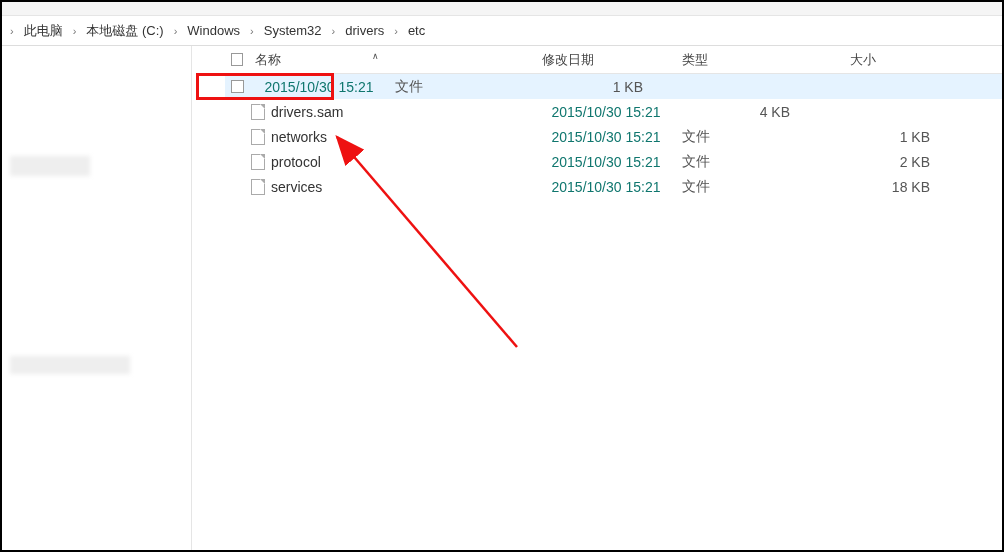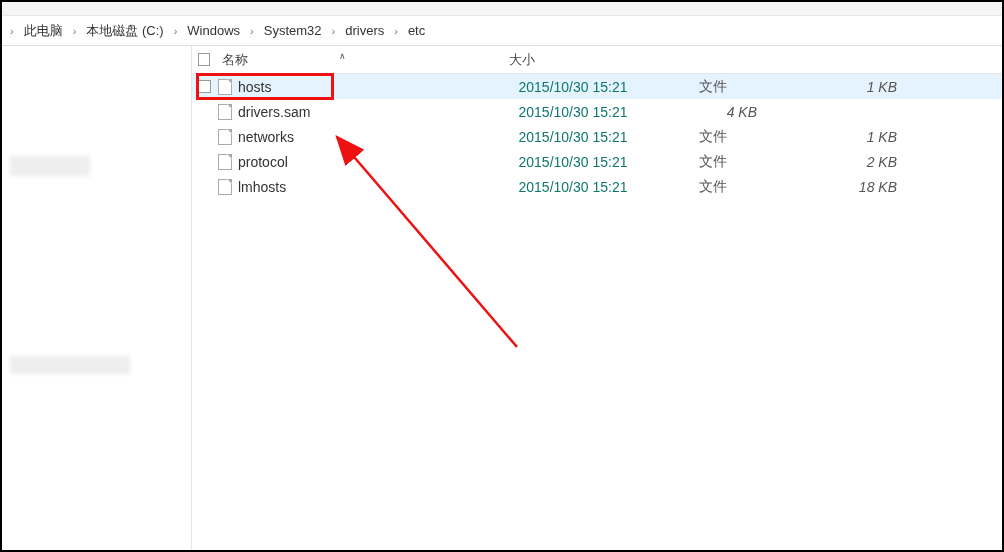--- a/index.html
+++ b/index.html
@@ -35,20 +35,21 @@
       font-size: 11px;
       padding: 0 2px;
     }
     .breadcrumb .crumb {
       padding: 2px 4px;
       cursor: default;
     }
     .main {
       display: flex;
       height: calc(100% - 44px);
+      gap: 33px;
     }
     .sidebar {
       width: 190px;
       border-right: 1px solid #e5e5e5;
       background: #fff;
       position: relative;
     }
     .sidebar .blur {
       position: absolute;
       background: #eee;
@@ -81,21 +82,21 @@
     .col.c-name { width: 287px; position: relative; }
     .col.c-name .sort-arrow {
       position: absolute;
       left: 123px;
       top: 5px;
       font-size: 9px;
       color: #555;
     }
     .col.c-date { width: 140px; }
     .col.c-type { width: 140px; }
-    .col.c-size { width: 120px; justify-content: flex-start; }
+    .col.c-size { width: 120px; justify-content: flex-start; margin-left: 28px; }
     .checkbox {
       width: 13px;
       height: 13px;
       border: 1px solid #999;
       background: #fff;
       display: inline-block;
     }
     .rows {
       flex: 1;
       overflow: auto;
@@ -106,22 +107,22 @@
       height: 25px;
       font-size: 14px;
       color: #333;
     }
     .row.selected {
       background: #e5f3ff;
     }
     .row .c-check { width: 24px; display: flex; justify-content: center; align-items: center; }
     .row .c-name { width: 287px; display: flex; align-items: center; gap: 6px; padding-left: 2px; }
     .row .c-date { width: 140px; color: #0f766e; padding: 0 6px; text-align: center; }
-    .row .c-type { width: 140px; color: #555; padding: 0 6px; text-align: center; }
-    .row .c-size { width: 120px; color: #555; padding: 0 6px; text-align: right; font-style: italic; }
+    .row .c-type { width: 140px; color: #555; padding: 0 6px; }
+    .row .c-size { width: 120px; color: #555; padding: 0 6px; text-align: right; }
     .file-icon {
       width: 14px;
       height: 16px;
       border: 1px solid #aaa;
       background: #fff;
       position: relative;
       flex-shrink: 0;
     }
     .file-icon::after {
       content: "";
@@ -182,34 +183,36 @@
 
   <div class="content">
     <div class="col-headers">
       <div class="col c-check">
         <span class="checkbox"></span>
       </div>
       <div class="col c-name">
         <span>名称</span>
         <span class="sort-arrow">∧</span>
       </div>
+      <div class="col c-date">
+        <span>修改日期</span>
+      </div>
+      <div class="col c-type">
+        <span>类型</span>
+      </div>
       <div class="col c-size">
         <span>大小</span>
       </div>
     </div>
 
     <div class="rows" id="rows">
         <div class="row selected">
           <div class="c-check">
             <span class="checkbox"></span>
           </div>
-          <div class="c-name">
-            <span class="file-icon"></span>
-            <span>hosts</span>
-          </div>
           <div class="c-date">2015/10/30 15:21</div>
           <div class="c-type">文件</div>
           <div class="c-size">1 KB</div>
         </div>
         <div class="row">
           <div class="c-check"></div>
           <div class="c-name">
             <span class="file-icon"></span>
             <span>drivers.sam</span>
           </div>
@@ -233,21 +236,21 @@
             <span>protocol</span>
           </div>
           <div class="c-date">2015/10/30 15:21</div>
           <div class="c-type">文件</div>
           <div class="c-size">2 KB</div>
         </div>
         <div class="row">
           <div class="c-check"></div>
           <div class="c-name">
             <span class="file-icon"></span>
-            <span>lmhosts</span>
+            <span>services</span>
           </div>
           <div class="c-date">2015/10/30 15:21</div>
           <div class="c-type">文件</div>
           <div class="c-size">18 KB</div>
         </div>
       </div>
   </div>
 </div>
 
 <div class="highlight-box" id="hlbox" style="left: 194px; top: 71px; width: 138px; height: 27px;"></div>

